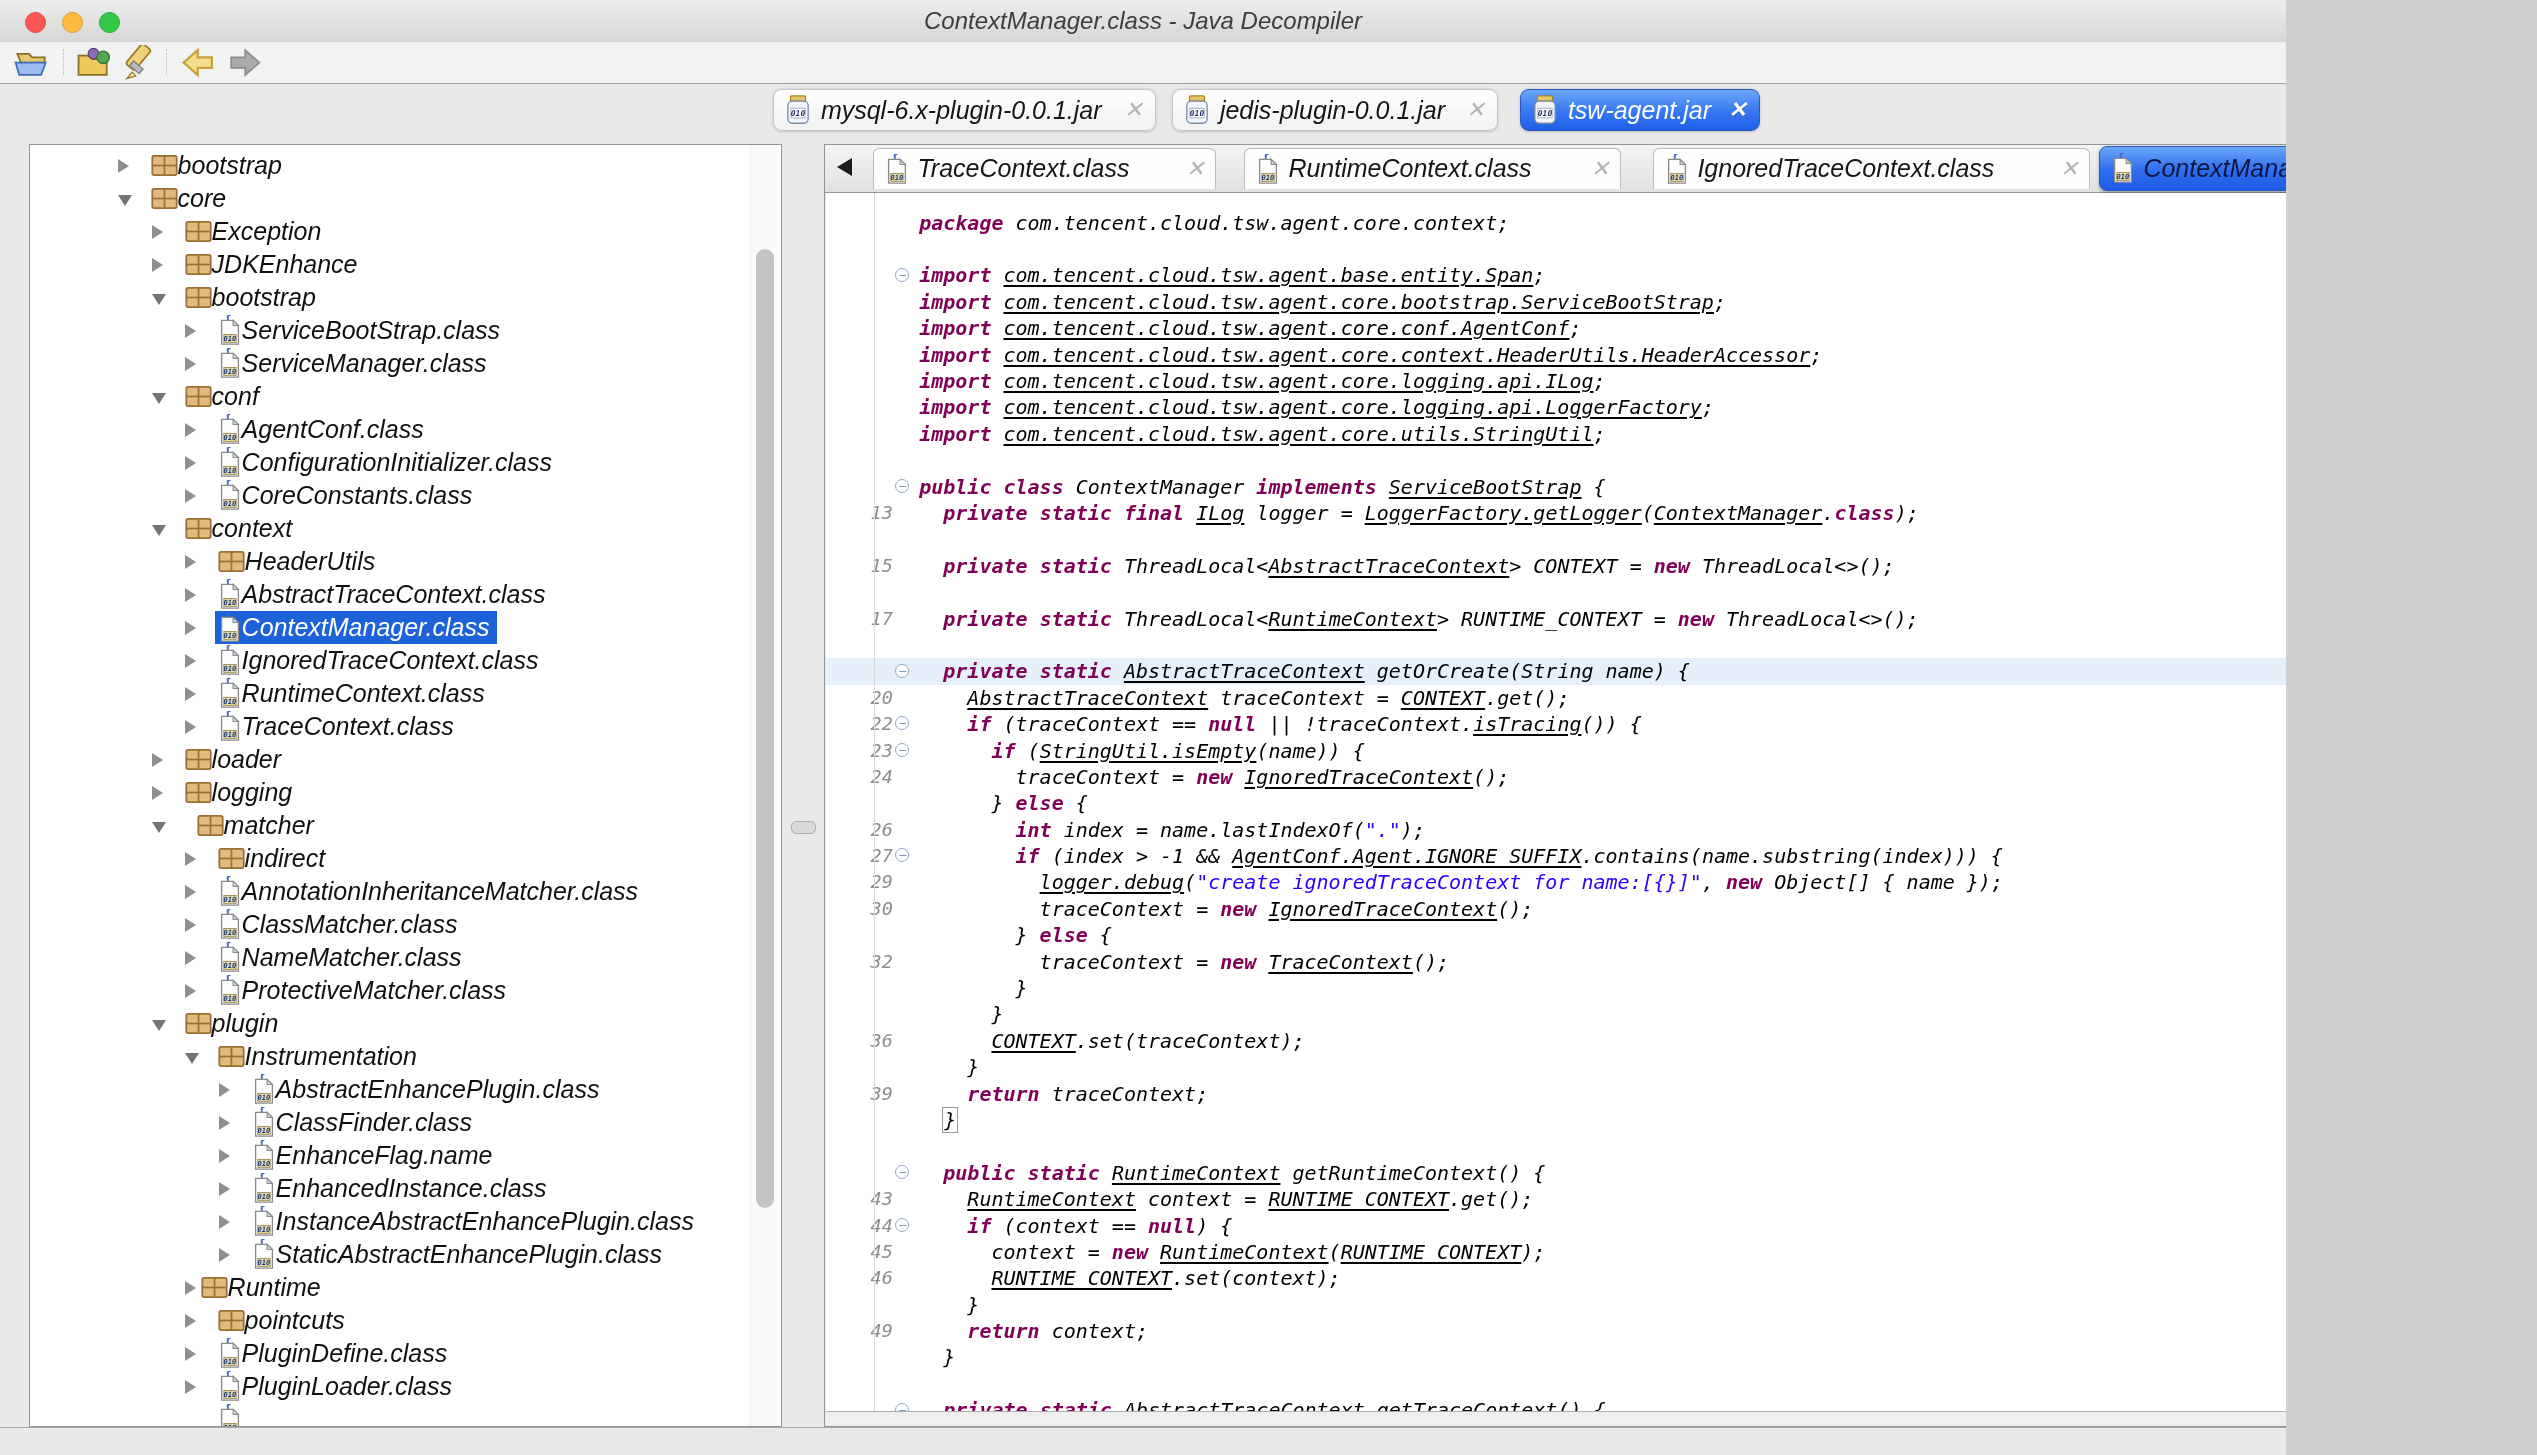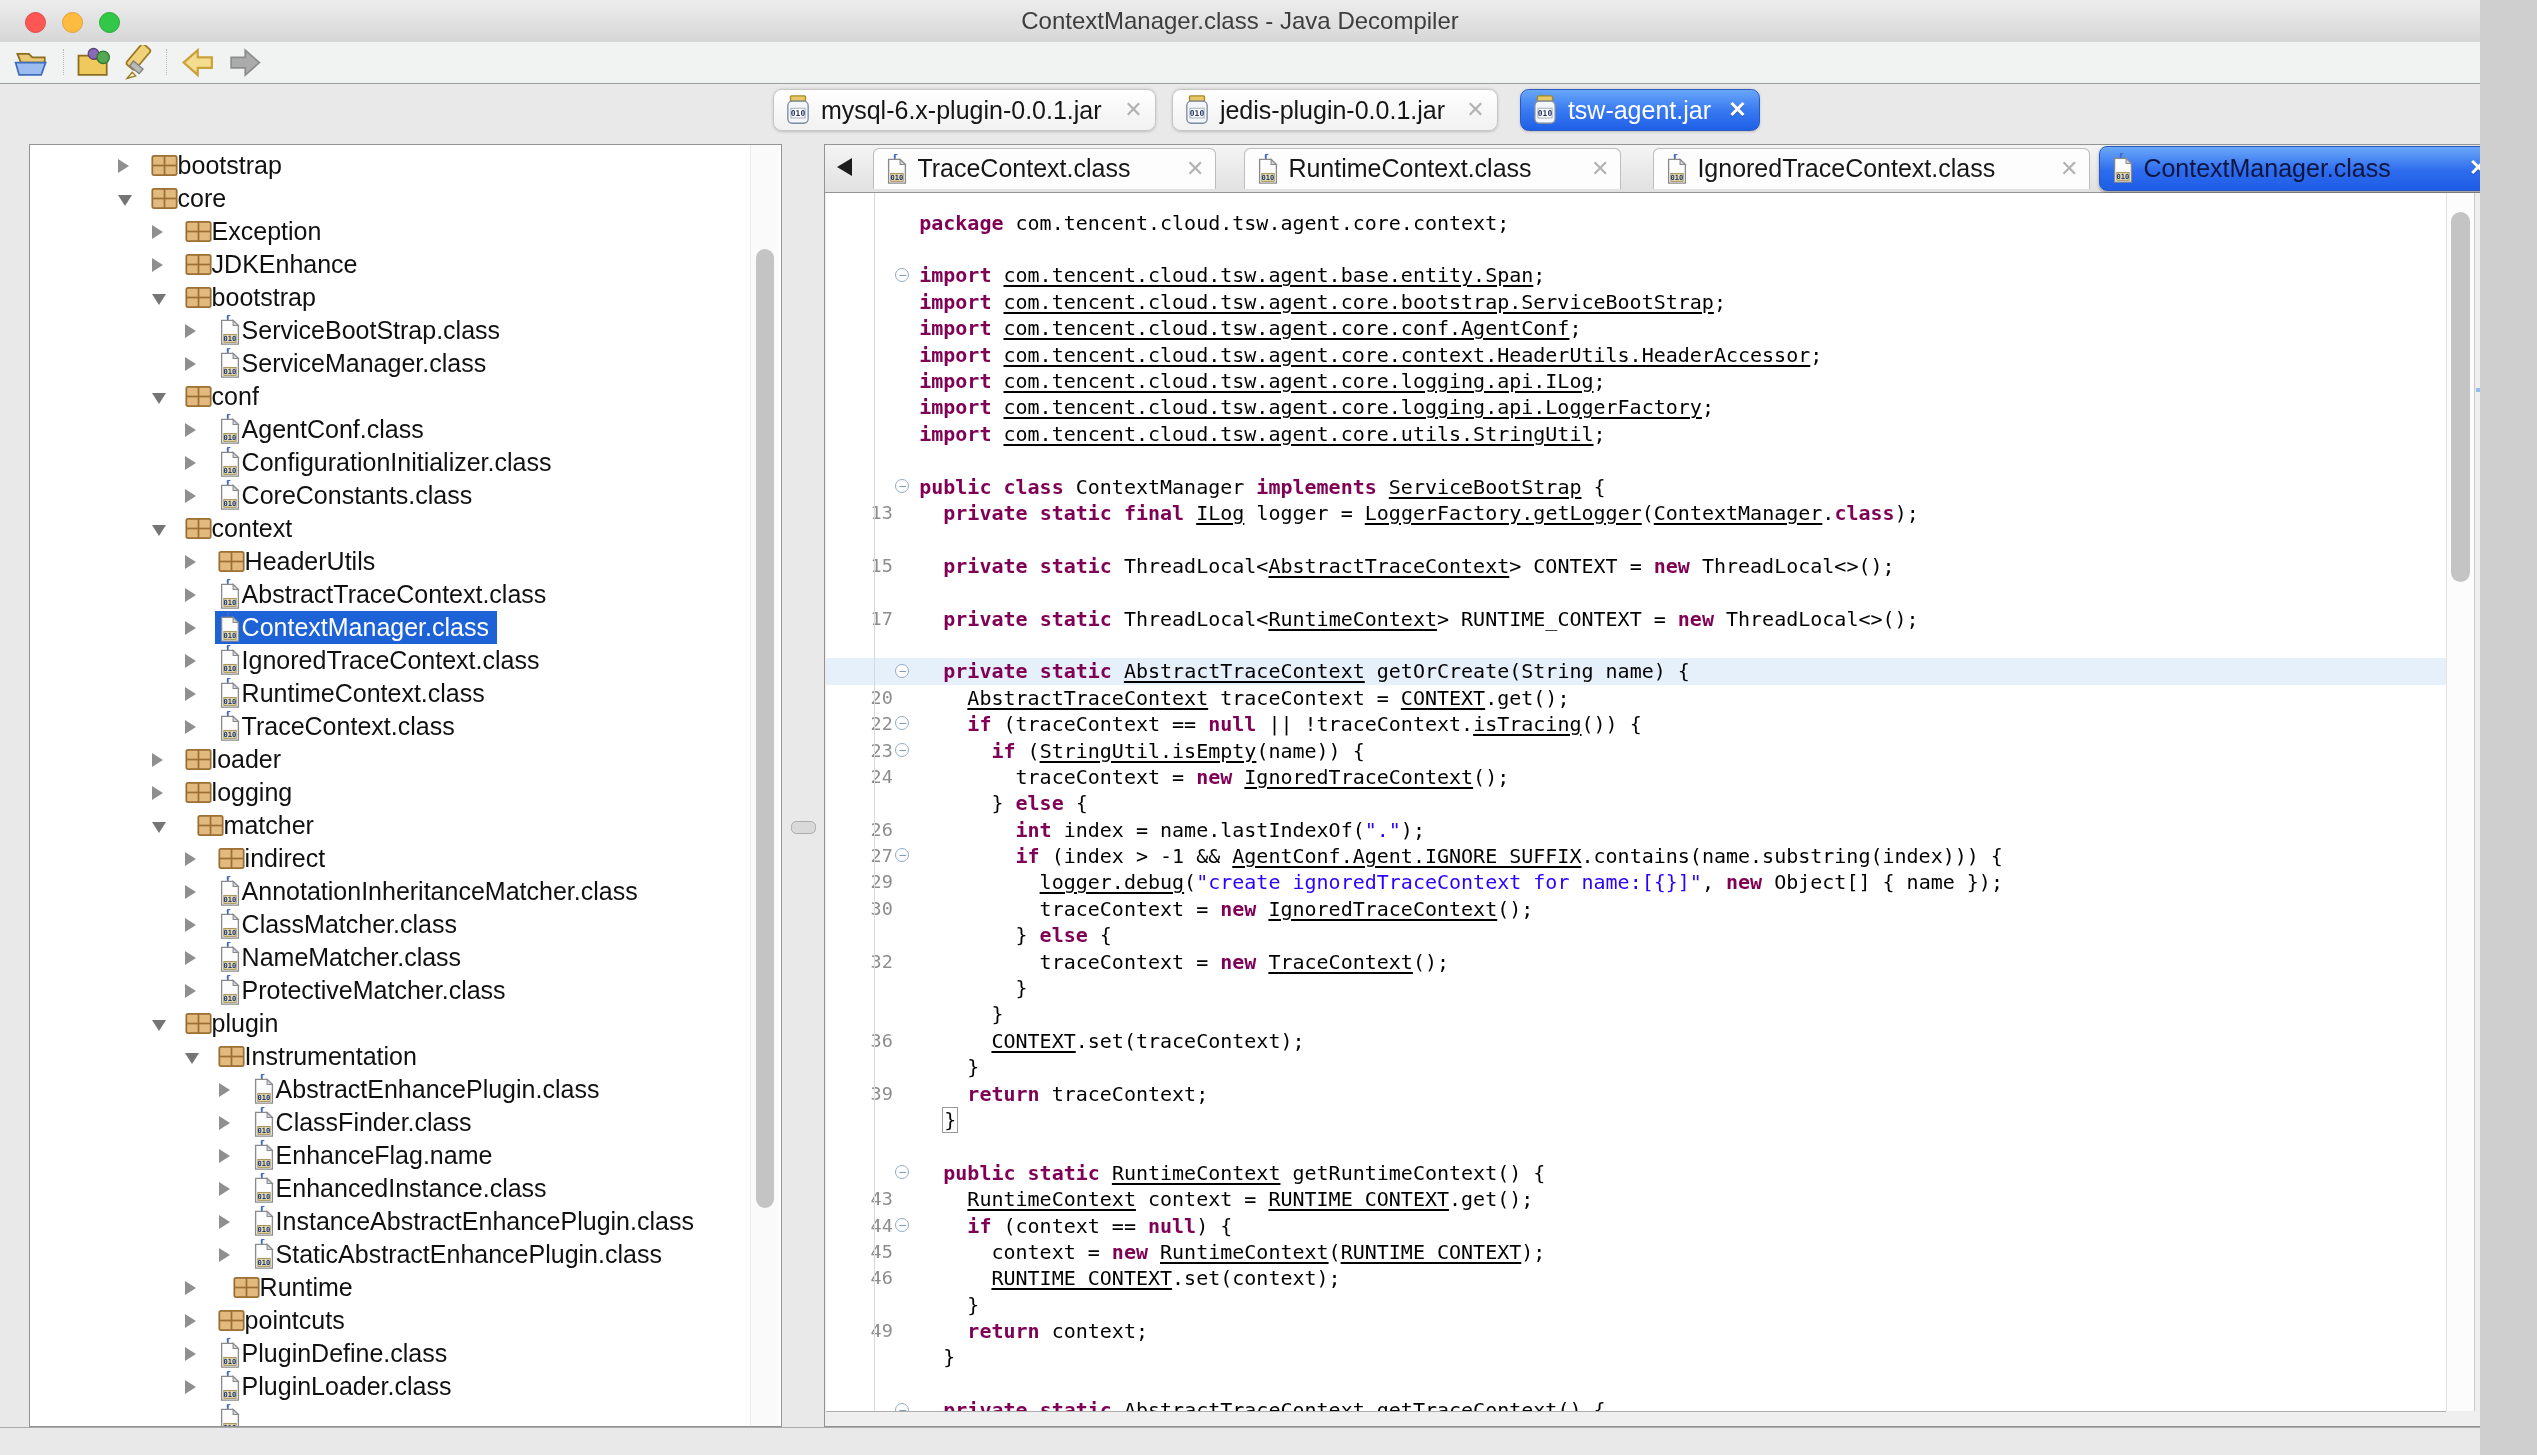--- a/index.html
+++ b/index.html
@@ -1,17 +1,17 @@
 <!DOCTYPE html>
 <html style="font-size:14px"><head>
 <meta charset="utf-8">
 <style>
   html,body{margin:0;padding:0;background:#cfcfcf;}
-  .page{position:relative;width:2480px;height:1456px;background:#e9e9e9;overflow:hidden;
-        font-family:"Liberation Sans",sans-serif;-webkit-font-smoothing:antialiased;}
+  .page{position:relative;width:2286px;height:1456px;background:#e9e9e9;overflow:hidden;
+        font-family:"Liberation Sans",sans-serif;font-style:italic;-webkit-font-smoothing:antialiased;}
   
   .titlebar{position:absolute;left:0;top:0;width:100%;height:42px;
     background:linear-gradient(#ededed,#d6d6d6);border-bottom:0.9px solid #c2c2c2;}
   .tl{position:absolute;top:11.5px;width:19.4px;height:19.4px;border-radius:50%;}
   .tl.red{left:25px;background:#fc5753;border:0.9px solid #df4744;}
   .tl.yellow{left:62px;background:#fdbc40;border:0.9px solid #de9f34;}
   .tl.green{left:99px;background:#33c748;border:0.9px solid #27aa35;}
   .wtitle{position:absolute;left:0;right:0;top:0;height:42px;line-height:42px;text-align:center;
     font-size:24px;color:#3d3d3d;}
   
@@ -672,21 +672,21 @@
                 <path d="M17 6 l6 6 h-6 z" fill="#cfd8e4" stroke="#8a8a8a" stroke-width="1.2"></path>
                 <rect x="6.5" y="22" width="14" height="9" fill="#e9d9a8" stroke="#9c8b50"></rect>
                 <text x="13.5" y="29.5" font-size="8" font-weight="bold" text-anchor="middle" fill="#1a3a7a" font-family="DejaVu Sans Mono,monospace">010</text>
               </svg>
             </span>
             <span class="tlabel">StaticAbstractEnhancePlugin.class</span>
           </span>
         </div>
         <div class="trow">
           <span class="tri right" style="left: 155px;"></span>
-          <span class="tgrp" style="left: 200px;">
+          <span class="tgrp" style="left: 168px;">
             <span class="ticon">
               <svg width="27" height="25" viewBox="0 0 31 28">
                 <rect x="1.5" y="3" width="28" height="22" rx="2" fill="#e2b97f" stroke="#9c6f35" stroke-width="2"></rect>
                 <line x1="15.5" y1="3" x2="15.5" y2="25" stroke="#9c6f35" stroke-width="2"></line>
                 <line x1="1.5" y1="14" x2="29.5" y2="14" stroke="#9c6f35" stroke-width="2"></line>
               </svg>
             </span>
             <span class="tlabel">Runtime</span>
           </span>
         </div>

